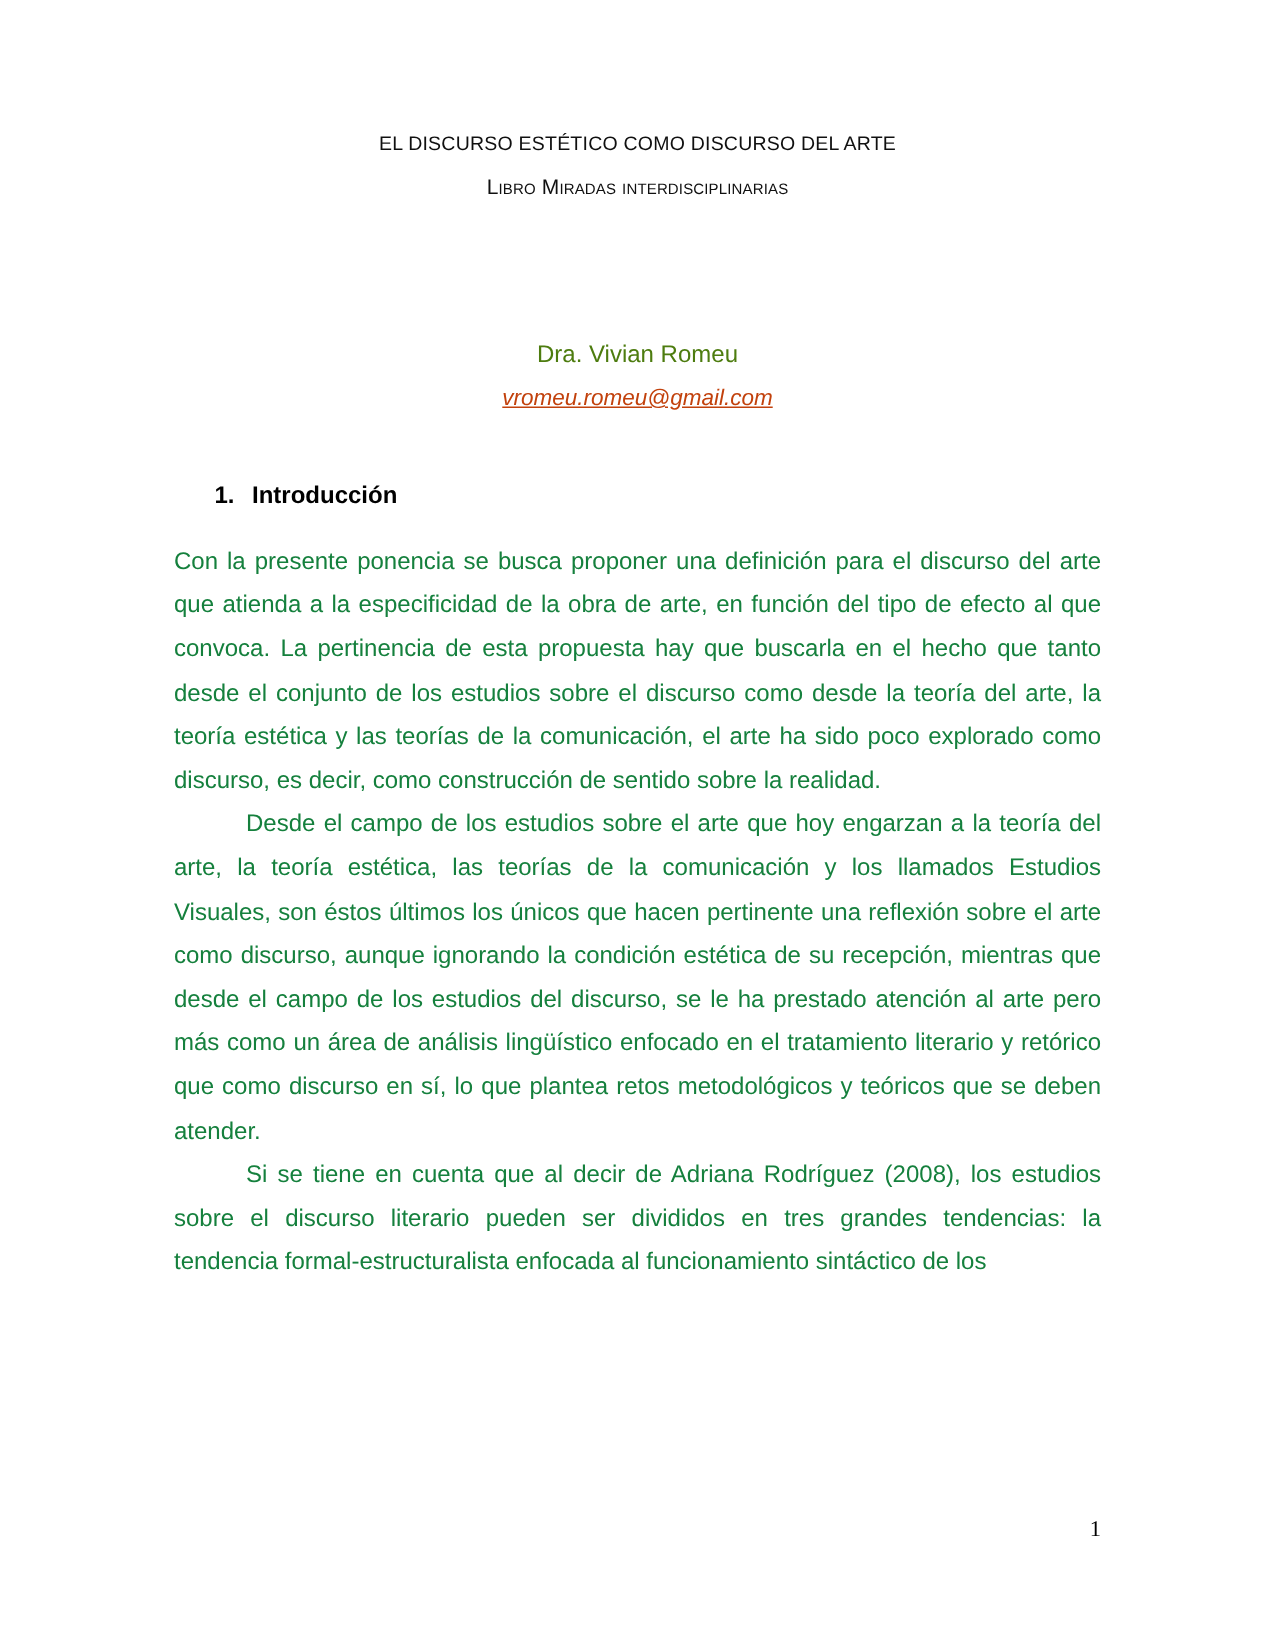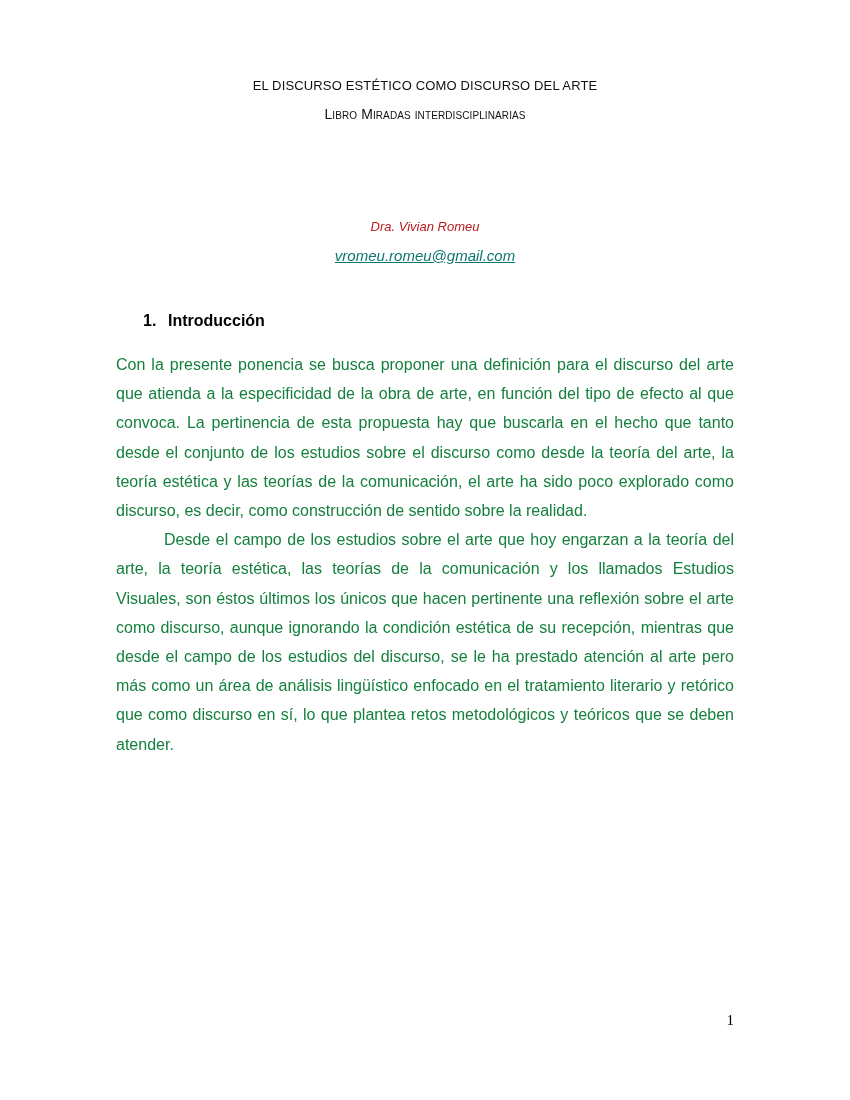--- a/index.html
+++ b/index.html
@@ -21,21 +21,21 @@
     height: 1100px;
     background: #ffffff;
     overflow: hidden;
     box-sizing: border-box;
   }
 
   
   .content {
     position: absolute;
     left: 116px;
-    top: 72px;
+    top: 82px;
     width: 618px;
   }
 
   
   .runhead {
     text-align: center;
     font-size: 13px;
     line-height: 28px;
     letter-spacing: 0.15px;
     color: #101010;
@@ -65,30 +65,29 @@
     word-break: break-all;
     display: inline;
   }
 
   
   .author-block {
     margin-top: 84px;
     text-align: center;
   }
   .author-line {
-    font-size: 13px;
-    font-style: italic;
+    font-size: 16px;
     line-height: 29px;
-    color: #b91c1c;
+    color: #4d7c0f;
   }
   .email-link {
     font-size: 15px;
     font-style: italic;
     line-height: 29px;
-    color: #0f766e;
+    color: #c2410c;
     text-decoration: underline;
     text-underline-offset: 1px;
   }
 
   
   .section-heading {
     margin-top: 40px;
     margin-left: 27px;
     font-size: 16px;
     font-weight: bold;
@@ -151,18 +150,19 @@
 
     <div class="section-heading">
       <span class="num">1.</span>
       <span>Introducción</span>
     </div>
 
     <p class="para first">Con la presente ponencia se busca proponer una definición para el discurso del arte que atienda a la especificidad de la obra de arte, en función del tipo de efecto al que convoca. La pertinencia de esta propuesta hay que buscarla en el hecho que tanto desde el conjunto de los estudios sobre el discurso como desde la teoría del arte, la teoría estética  y las teorías de la comunicación, el arte ha sido poco explorado como discurso, es decir, como construcción de sentido sobre la realidad.</p>
 
     <p class="para indent">Desde el campo de los estudios sobre el arte que hoy engarzan a la teoría del arte, la teoría estética, las teorías de la comunicación y los llamados Estudios Visuales, son éstos últimos los únicos que hacen pertinente una reflexión sobre el arte como discurso, aunque ignorando la condición estética de su recepción, mientras que desde el campo de los estudios del discurso, se le ha prestado atención al arte pero más como un área de análisis lingüístico enfocado en el tratamiento literario y retórico que como discurso en sí, lo que plantea retos metodológicos y teóricos que se deben atender.</p>
 
+    <p class="para indent">Si se tiene en cuenta que al decir de Adriana Rodríguez (2008), los estudios sobre el discurso literario pueden ser divididos en tres grandes tendencias: la tendencia formal-estructuralista enfocada al funcionamiento sintáctico de los</p>
 
   </div>
 
   <div class="page-number">1</div>
 
 </div>
 
 </body></html>

